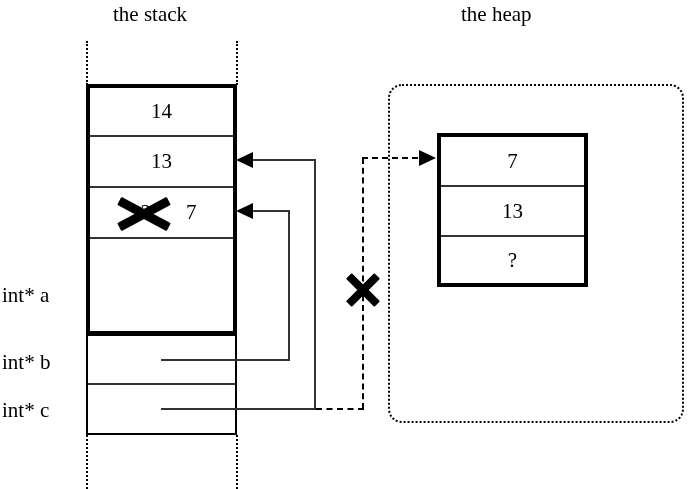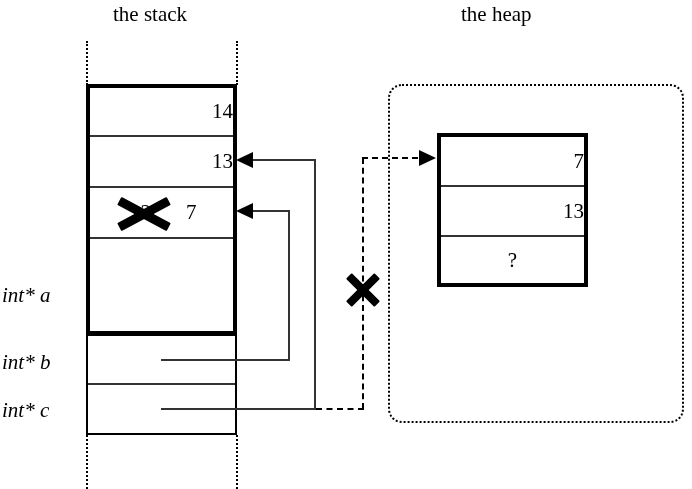--- a/index.html
+++ b/index.html
@@ -39,21 +39,21 @@
     position:absolute;left:86px;top:334px;width:151px;height:101px;
     border:2px solid #000;box-sizing:border-box;background:#fff;
   }
 
   .cellrow{
     position:absolute;left:0;width:100%;
     display:flex;align-items:center;justify-content:center;
     box-sizing:border-box;
     font-size:21px;
   }
-  .divider{border-bottom:2px solid #333;justify-content:flex-end;}
+  .divider{border-bottom:2px solid #333;}
 
   
   #heap-region{
     position:absolute;left:388px;top:84px;width:296px;height:339px;
     border:2px dotted #000;border-radius:14px;box-sizing:border-box;
   }
   
   #heap-box{
     position:absolute;left:437px;top:133px;width:151px;height:154px;
     border:4px solid #000;box-sizing:border-box;background:#fff;
@@ -83,21 +83,21 @@
   .dash-v{position:absolute;width:0;border-left:2px dashed #000;}
   .dash-h{position:absolute;height:0;border-top:2px dashed #000;}
 
   
   .xmark{position:absolute;}
   .xmark span{
     position:absolute;left:50%;top:50%;
     background:#000;border-radius:1px;
   }
 
-  .varlabel{font-size:21px;line-height:21px;left:2px;font-style:italic;}
+  .varlabel{font-size:21px;line-height:21px;left:2px;}
   #var-a{top:285px;}
   #var-b{top:352px;}
   #var-c{top:400px;}
 
   .cellval{pointer-events:none;}
   .struck-val{position:absolute;left:40px;top:0;bottom:0;display:flex;align-items:center;font-size:21px;}
   .new-val{position:absolute;left:96px;top:0;bottom:0;display:flex;align-items:center;font-size:21px;}
 </style>
 </head>
 <body>

